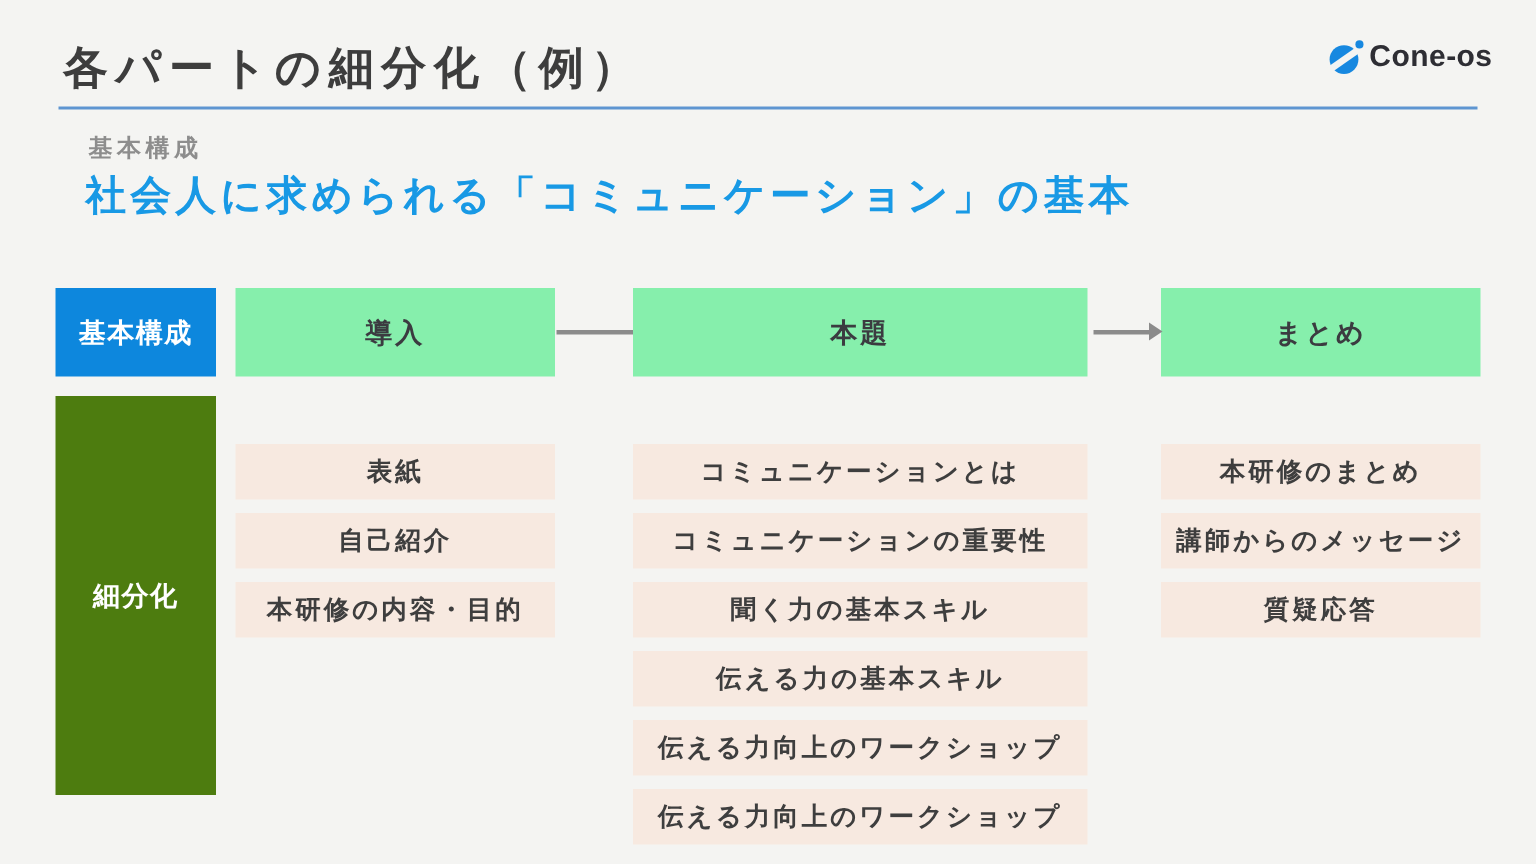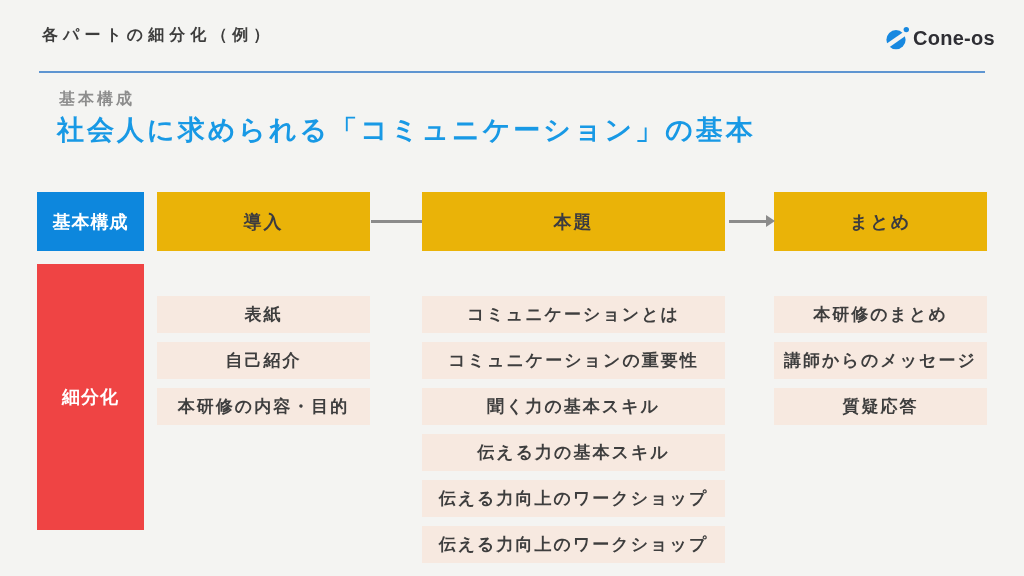--- a/index.html
+++ b/index.html
@@ -14,21 +14,21 @@
     height: 576px;
     background: #f4f4f2;
     overflow: hidden;
   }
 
   
   .page-title {
     position: absolute;
     left: 42px;
     top: 25px;
-    font-size: 16px;
+    font-size: 30px;
     font-weight: 700;
     letter-spacing: 5px;
     color: #3d3d3d;
     white-space: nowrap;
   }
   .logo {
     position: absolute;
     top: 26px;
     right: 29px;
     display: flex;
@@ -80,28 +80,28 @@
     width: 107px;
     display: flex;
     align-items: center;
     justify-content: center;
     color: #ffffff;
     font-size: 18px;
     font-weight: 700;
     letter-spacing: 1px;
   }
   .row-label.structure { top: 192px; height: 59px; background: #0d87dd; }
-  .row-label.breakdown { top: 264px; height: 266px; background: #ef4444; }
+  .row-label.breakdown { top: 264px; height: 266px; background: #4d7c0f; }
 
   
   .col-header {
     position: absolute;
     top: 192px;
     height: 59px;
-    background: #eab308;
+    background: #86efac;
     display: flex;
     align-items: center;
     justify-content: center;
     font-size: 18px;
     font-weight: 700;
     letter-spacing: 2px;
     color: #3b3b40;
   }
   .c1 { left: 157px; width: 213px; }
   .c2 { left: 422px; width: 303px; }

